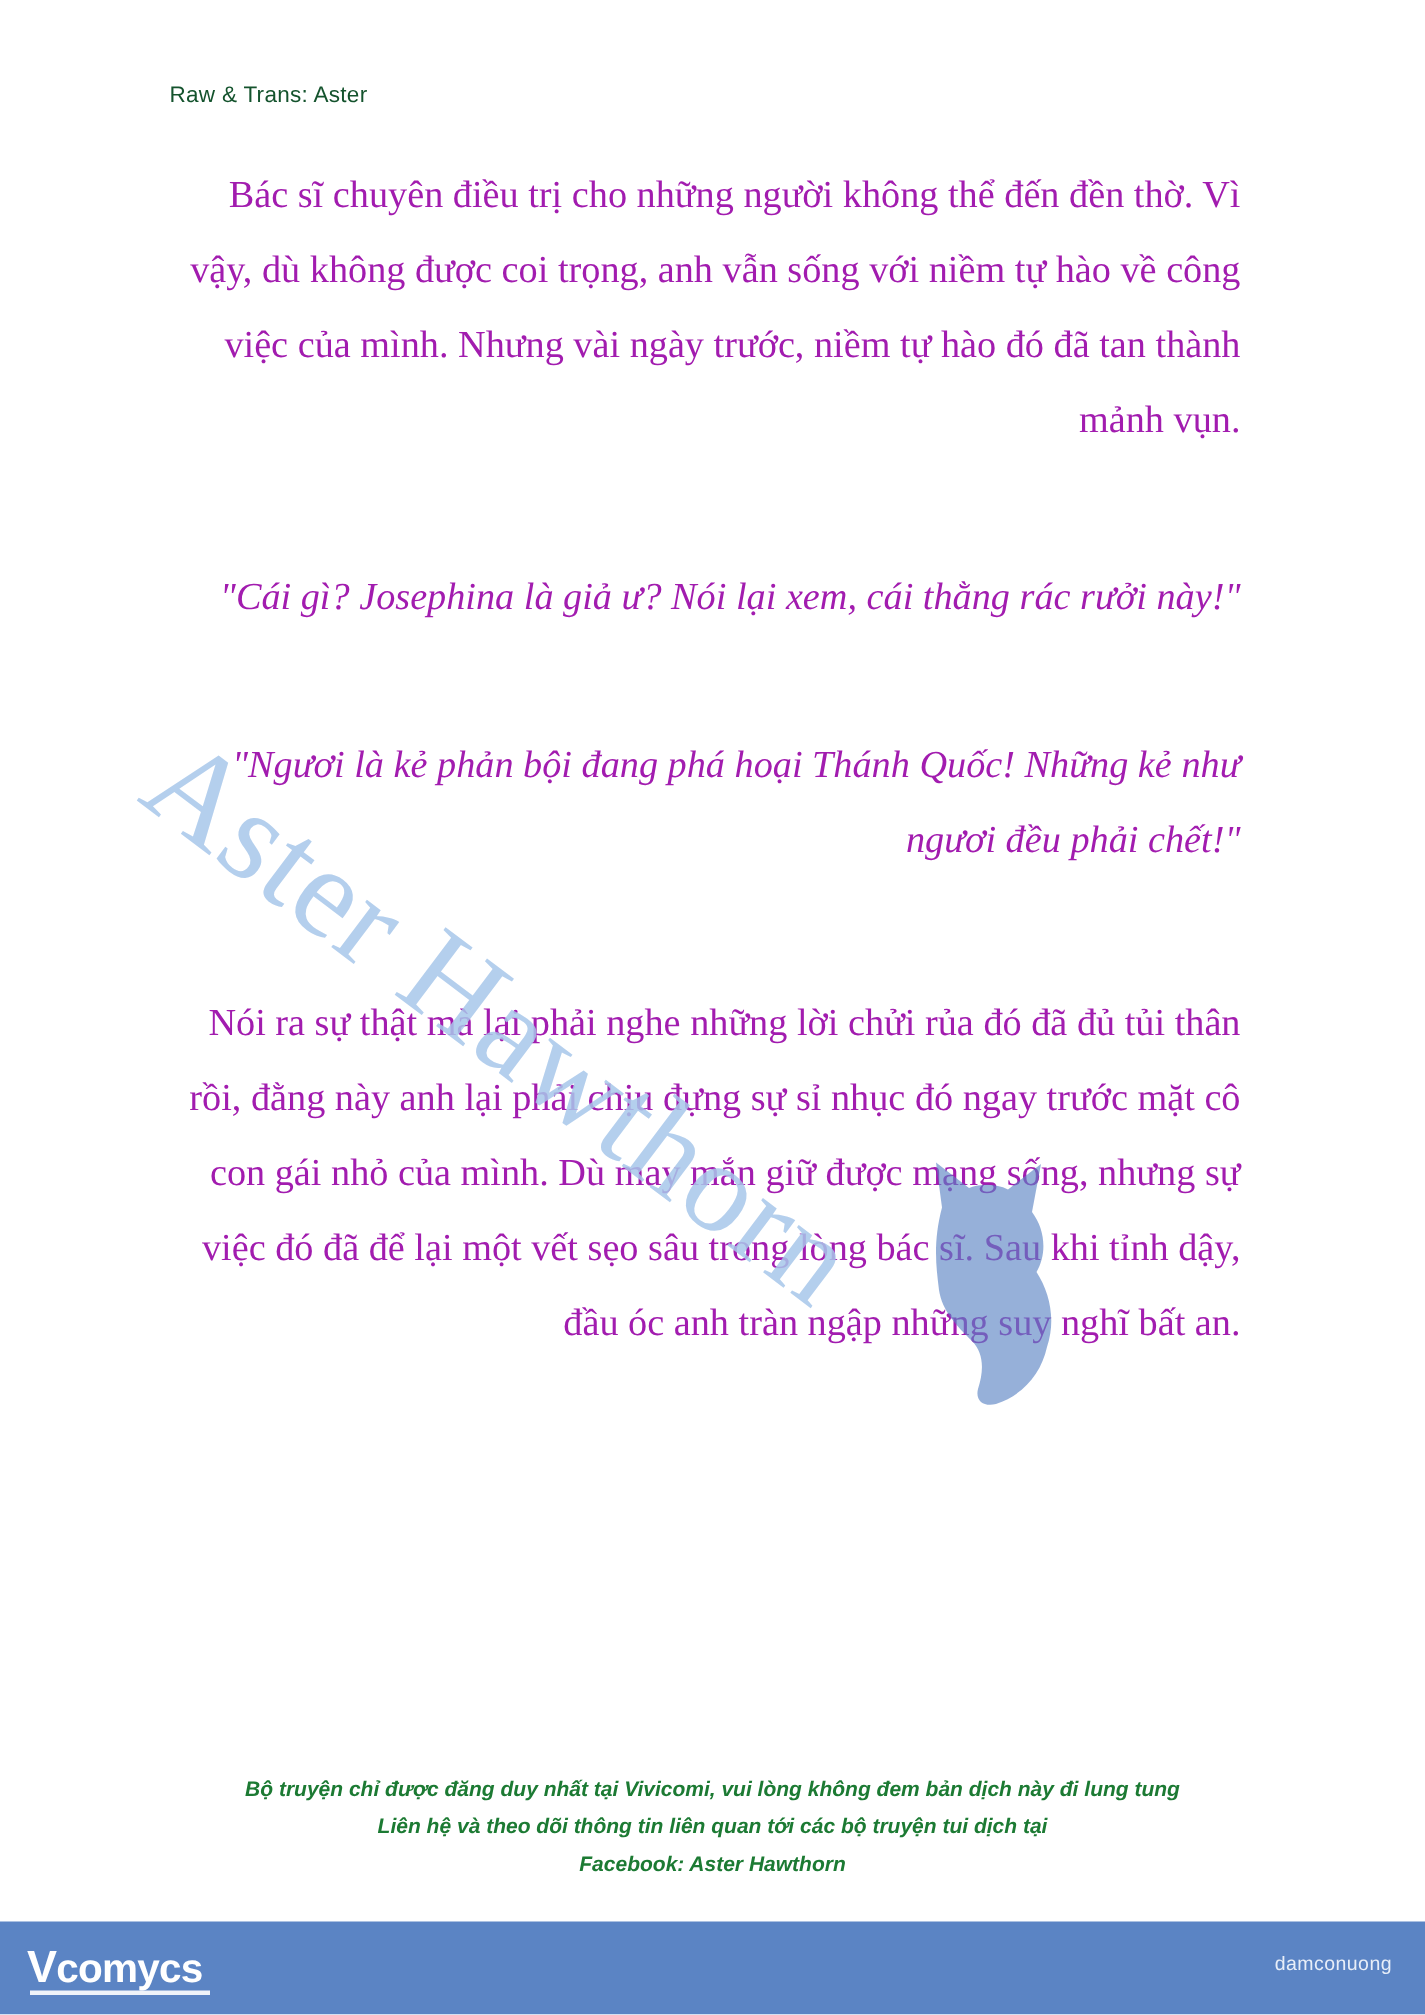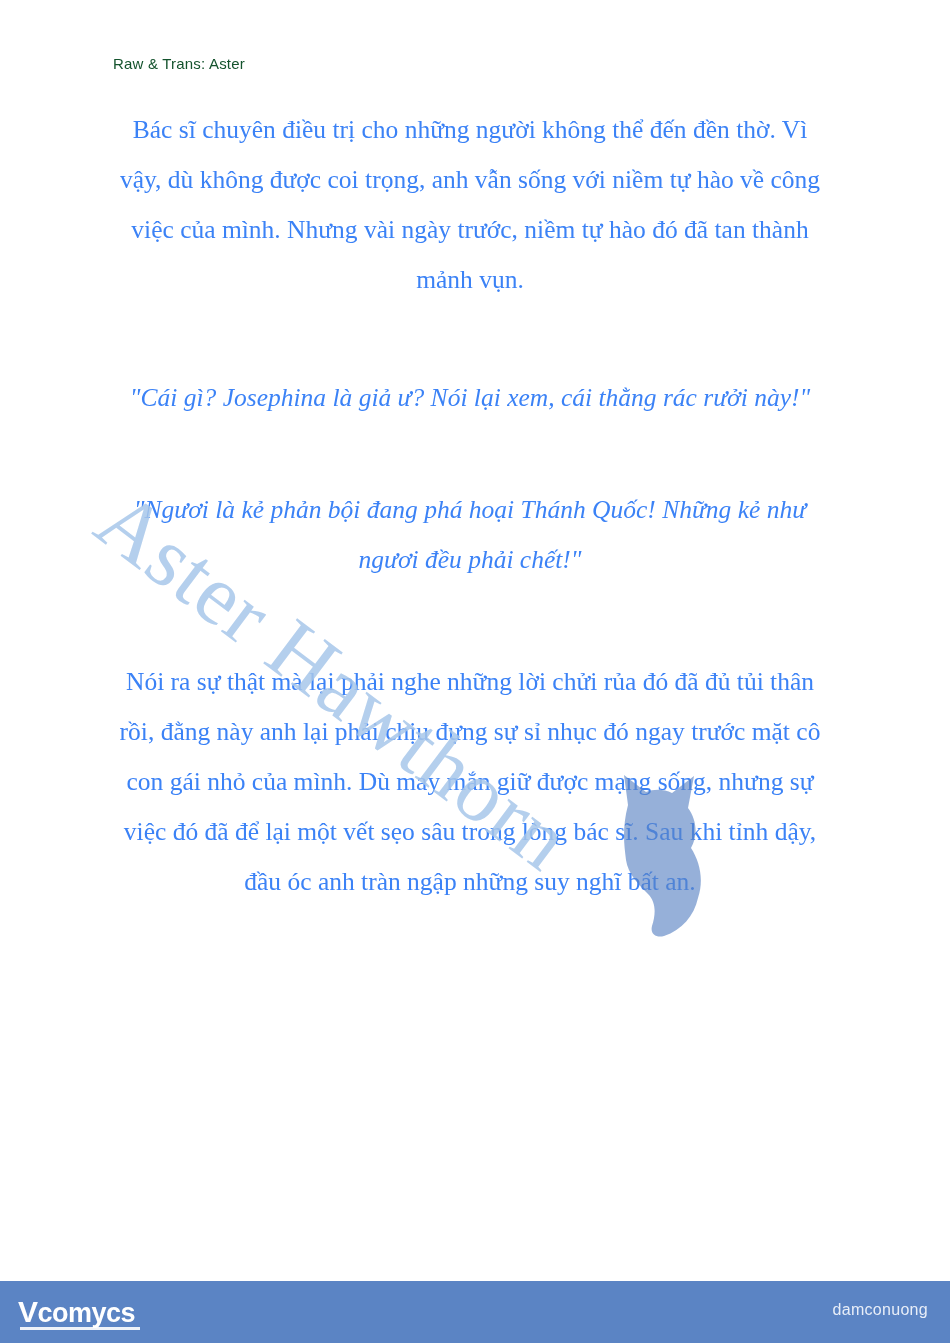--- a/index.html
+++ b/index.html
@@ -37,23 +37,23 @@
   .content {
     position: absolute;
     top: 105px;
     left: 113px;
     width: 725px;
   }
   .para {
     font-family: "Liberation Serif", serif;
     font-size: 25.5px;
     line-height: 50px;
-    color: #3b82f6;
+    color: #a21caf;
     margin: 0 11px 0 0;
-    text-align: center;
+    text-align: right;
   }
   .para.italic {
     font-style: italic;
   }
   .gap-lg { height: 68px; }
   .gap-md { height: 62px; }
   .gap-xl { height: 72px; }
 
   
   .watermark {
@@ -136,21 +136,21 @@
     width: 120px;
     height: 3px;
     background: #ffffff;
     opacity: 0.9;
   }
   .bottom-right-text {
     position: absolute;
     right: 22px;
     top: 20px;
     font-family: "Liberation Sans", sans-serif;
-    font-size: 16px;
+    font-size: 13px;
     color: #e8eef8;
     letter-spacing: 0.3px;
   }
 </style>
 </head>
 <body>
 
 <div class="page">
 
   <div class="header-credit">Raw &amp; Trans: Aster</div>
@@ -167,20 +167,25 @@
 
   <div class="watermark">
     <div class="watermark-text">Aster Hawthorn</div>
     <svg class="watermark-cat" viewBox="0 0 120 170">
       <path d="M30 35 L26 5 L48 22 C56 19 66 19 74 23 L96 6 L90 38 C99 50 100 66 93 78
                C102 92 106 110 100 128 C96 146 84 160 66 166 C58 168 52 164 54 156
                C58 144 58 132 50 124 C40 114 30 104 28 90 C26 74 24 58 30 35 Z" fill="#5b84c4" opacity="0.85"></path>
     </svg>
   </div>
 
+  <div class="footer-notice">
+    <div>Bộ truyện chỉ được đăng duy nhất tại Vivicomi, vui lòng không đem bản dịch này đi lung tung</div>
+    <div>Liên hệ và theo dõi thông tin liên quan tới các bộ truyện tui dịch tại</div>
+    <div>Facebook: Aster Hawthorn</div>
+  </div>
 
   <div class="bottom-bar">
     <div class="brand-logo">
       <span class="v">V</span>
       <span>comycs</span>
     </div>
     <div class="brand-underline"></div>
     <div class="bottom-right-text">damconuong</div>
   </div>
 

